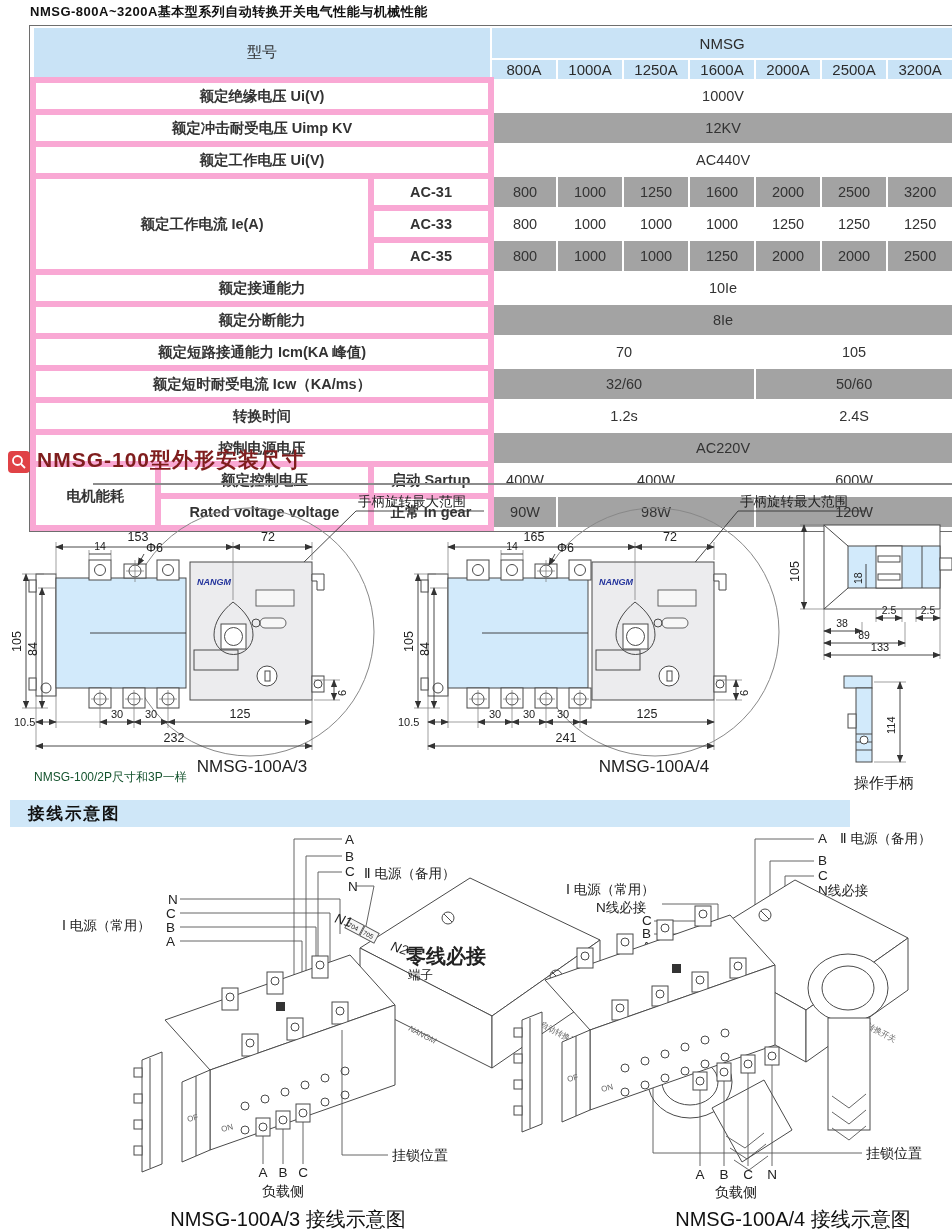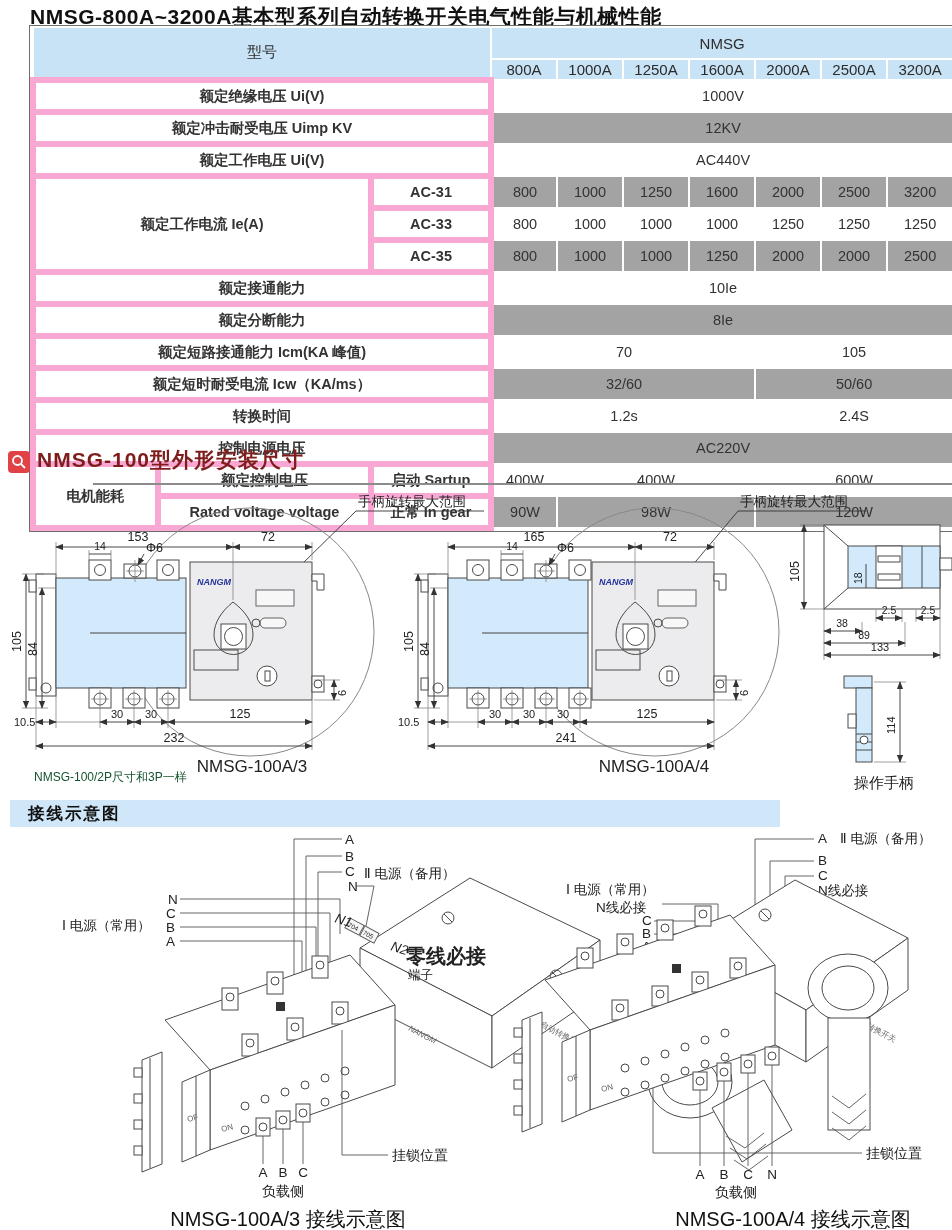--- a/index.html
+++ b/index.html
@@ -1,35 +1,35 @@
 <!DOCTYPE html>
 <html><head>
 <meta charset="utf-8">
 <style>
   html,body{margin:0;padding:0;background:#fff;font-family:"Liberation Sans","DejaVu Sans",sans-serif;}
   #page{position:relative;width:952px;height:1230px;background:#fff;overflow:hidden;}
   .abs{position:absolute;}
   
-  #doc-title{left:30px;top:3px;font-size:21px;font-weight:bold;color:#111;letter-spacing:0.5px;}
+  #doc-title{left:30px;top:3px;font-size:13px;font-weight:bold;color:#111;letter-spacing:0.5px;}
   
   #spec{left:30px;top:26px;}
   table{border-collapse:collapse;table-layout:fixed;width:918px;outline:1.5px solid #6e6e6e;}
   td{text-align:center;vertical-align:middle;font-size:14.5px;color:#333;padding:0;height:26px;overflow:hidden;white-space:nowrap;}
   tr.h1 td{height:30px;} tr.h2 td{height:19px;}
   .hd{background:#c9e3f6;border:2px solid #fff;font-size:15px;color:#2b2b2b;}
   .lbl{background:#fff;border:6px solid #f9a8d4;font-weight:bold;}
   .val{border:2px solid #fff;}
   .w{background:#fff;text-align:center;} .g{background:#a3a3a3;}
   
   #sec-icon{left:8px;top:451px;width:22px;height:22px;background:#e04246;border-radius:4px;}
   #sec-title{left:37px;top:446px;font-size:21px;font-weight:600;color:#7f1d1d;letter-spacing:1px;}
   #sec-rule{left:93px;top:483px;width:859px;height:2px;background:#8c8c8c;}
   #note-2p{left:34px;top:769px;font-size:12px;color:#14532d;}
   
-  #wiring-bar{left:10px;top:800px;width:770px;height:27px;background:#cfe7f8;}
+  #wiring-bar{left:10px;top:800px;width:840px;height:27px;background:#cfe7f8;}
   #wiring-bar span{display:inline-block;margin-left:18px;line-height:27px;font-size:16.5px;font-weight:bold;color:#111;letter-spacing:2px;}
   
   .sh{fill:#fff;stroke:#4a4a4a;stroke-width:1;}
   .sh2{fill:#f7f7f7;stroke:#555;stroke-width:0.9;}
   .grayf{fill:#ececee;stroke:#4a4a4a;stroke-width:1;}
   .blue{fill:#d2eafb;stroke:#4a4a4a;stroke-width:1;}
   .ln{fill:none;stroke:#4a4a4a;stroke-width:1;}
   .dl{stroke:#333;stroke-width:0.9;fill:none;}
   .ext{stroke:#777;stroke-width:0.7;fill:none;}
   .wl{stroke:#555;stroke-width:0.9;fill:none;}

